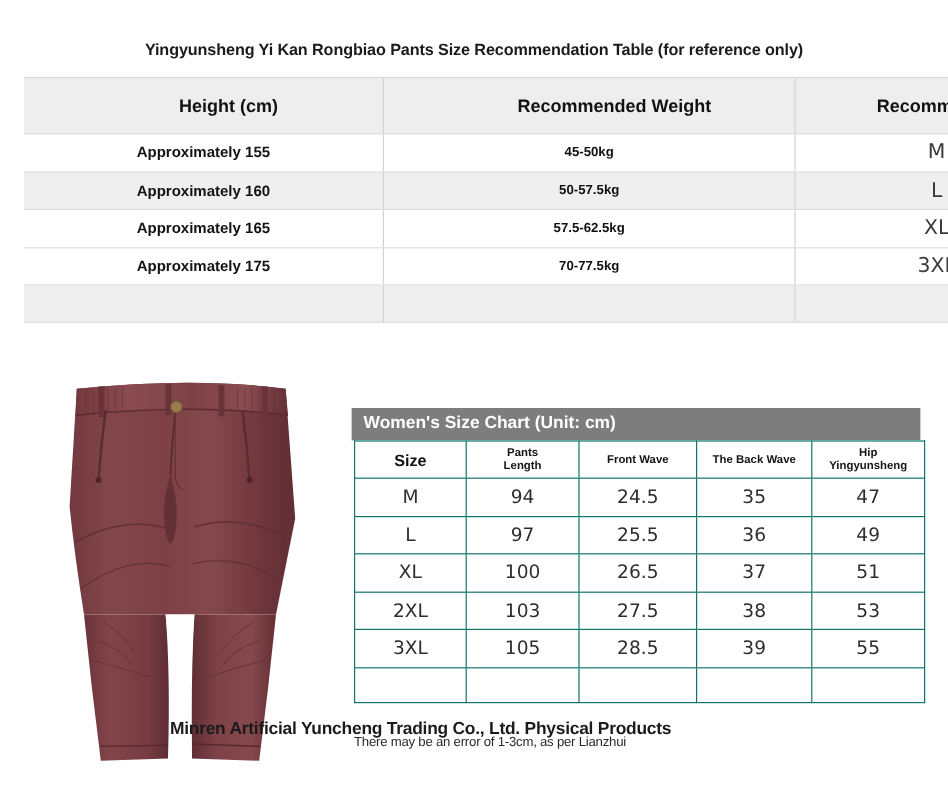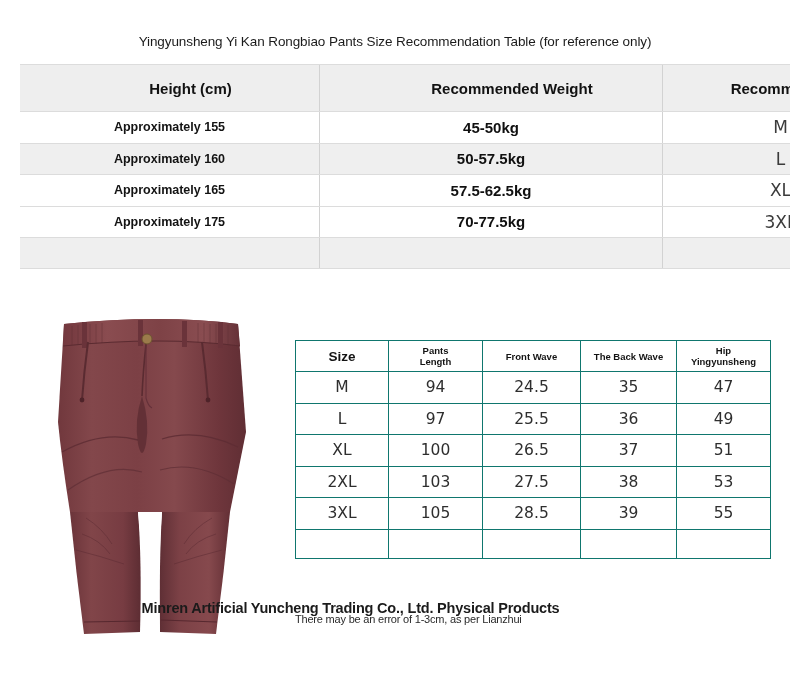--- a/index.html
+++ b/index.html
@@ -17,21 +17,21 @@
   }
 
   
   .page-title {
     position: absolute;
     left: 0;
     top: 34px;
     width: 790px;
     text-align: center;
     font-size: 13.5px;
-    font-weight: normal;
+    font-weight: bold;
     letter-spacing: -0.1px;
     color: #1b1b1b;
   }
 
   
   .rec-table {
     position: absolute;
     left: 20px;
     top: 64px;
     width: 750px;
@@ -63,21 +63,21 @@
   .rec-table tbody tr.odd { background: #ffffff; }
   .rec-table tbody tr.even { background: #efefef; border-radius: 15px; }
   .rec-table tbody td { height: 30.5px; }
 
   .cell-height {
     font-size: 12.5px;
     font-weight: bold;
     color: #131313;
   }
   .cell-weight {
-    font-size: 15px;
+    font-size: 11px;
     font-weight: bold;
     color: #101010;
   }
   .cell-size {
     font-size: 17px;
     font-weight: normal;
     color: #3b3b3b;
     font-family: "DejaVu Sans", sans-serif;
   }
   .rec-table tbody tr.blank td { height: 30px; }
@@ -302,20 +302,21 @@
       <path d="M174 222 Q154 228 144 242"></path>
       <path d="M180 238 Q156 244 132 252"></path>
     </g>
 
     <path d="M42 310 L98 309" stroke="#57282f" stroke-width="1.2" fill="none"></path>
     <path d="M119 308 L175 310" stroke="#57282f" stroke-width="1.2" fill="none"></path>
   </svg>
 </div>
 
 <div class="chart-block">
+  <div class="chart-header">Women's Size Chart (Unit: cm)</div>
   <table class="size-table">
     <thead>
       <tr>
         <th class="th-size" style="width:92px">Size</th>
         <th class="th-sub" style="width:93px">
           <div>Pants</div>
           <div>Length</div>
         </th>
         <th class="th-sub" style="width:97px">Front Wave</th>
         <th class="th-sub" style="width:95px">The Back Wave</th>

